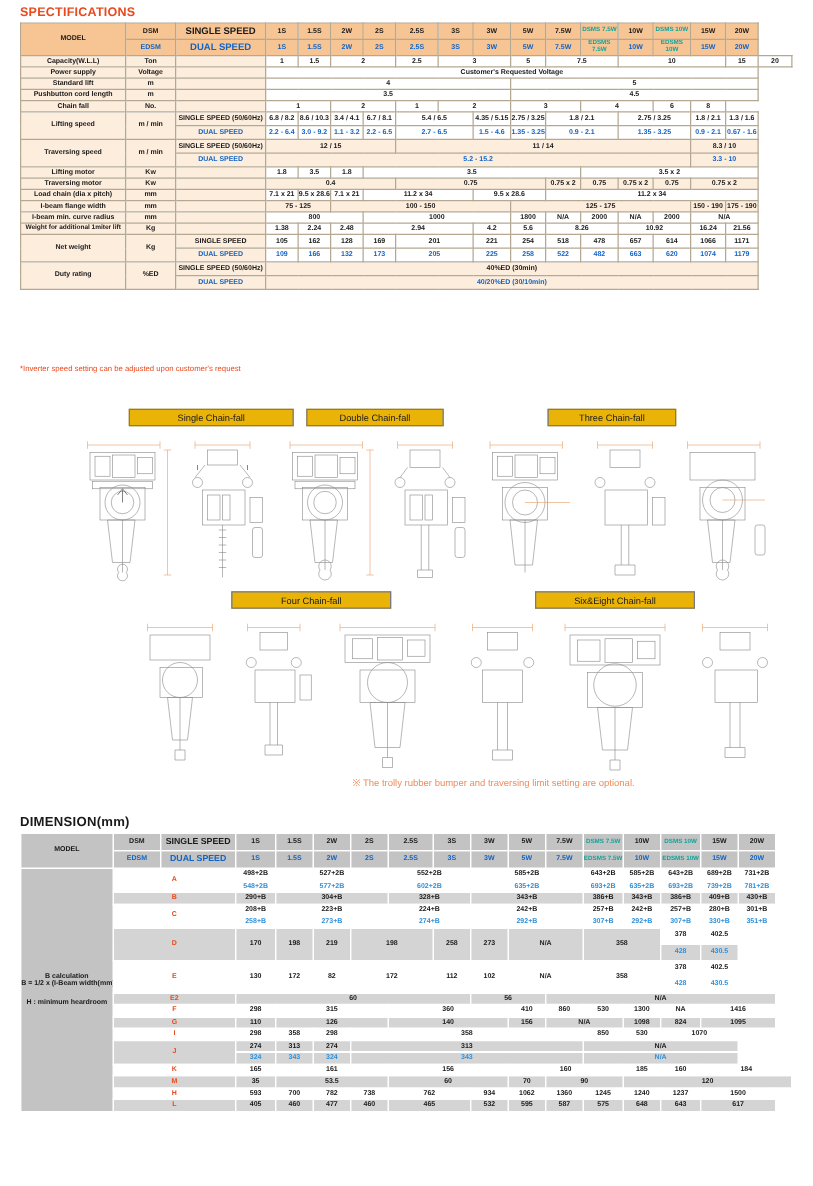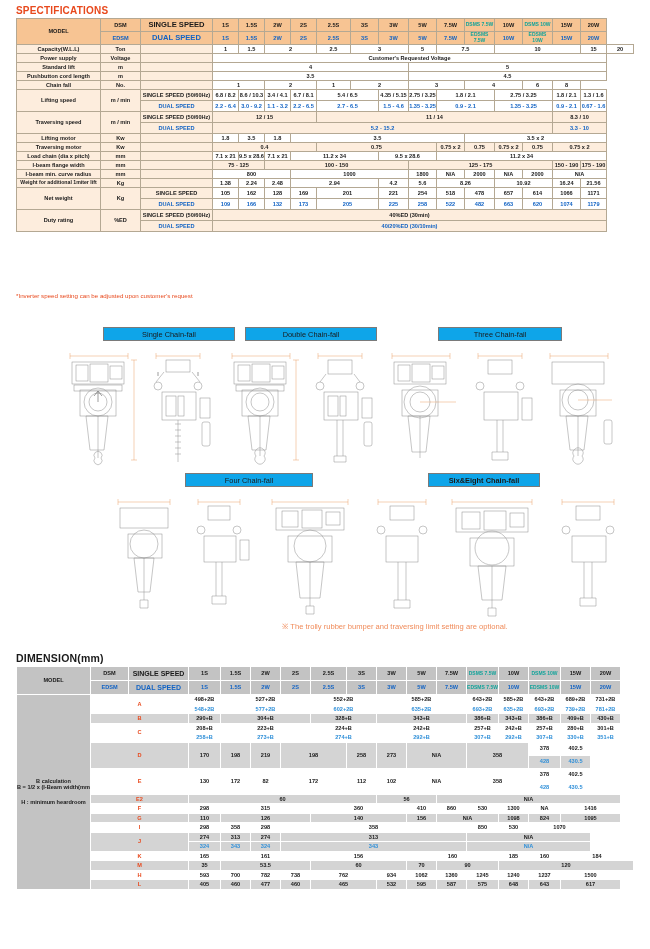--- a/index.html
+++ b/index.html
@@ -99,21 +99,21 @@
   .sp-r2 { height: 9px; }
 
   
   #diagram-zone {
     position: absolute; left: 0; top: 310px;
     width: 650px; height: 330px;
   }
   .dg-cap {
     position: absolute;
     border: 1px solid #7a7a7a;
-    background: #0ea5e9;
+    background: #eab308;
     font-size: 7.4px;
     color: #1a1a1a;
     text-align: center;
     line-height: 13px;
     height: 14px;
   }
   .dg-box { position: absolute; }
 
   
   #dim-wrap {
@@ -436,24 +436,24 @@
         </tr>
       </tbody>
     </table>
   </div>
 
   <div id="spec-note">*Inverter speed setting can be adjusted upon customer's request</div>
 
   <div id="diagram-zone">
 
     <div class="dg-cap" style="left:103px; top:17px; width:132px;">Single Chain-fall</div>
-    <div class="dg-cap" style="left:245px; top:17px; width:132px;">Double Chain-fall</div>
-    <div class="dg-cap" style="left:438px; top:17px; width:124px;">Three Chain-fall</div>
+    <div class="dg-cap" style="left:245px; top:17px; width:110px;">Double Chain-fall</div>
+    <div class="dg-cap" style="left:438px; top:17px; width:103px;">Three Chain-fall</div>
     <div class="dg-cap" style="left:185px; top:163px; width:128px;">Four Chain-fall</div>
-    <div class="dg-cap" style="left:428px; top:163px; width:112px;font-weight:bold;">Six&amp;Eight Chain-fall</div>
+    <div class="dg-cap" style="left:428px; top:163px; width:128px;">Six&amp;Eight Chain-fall</div>
 
     <svg class="dg-box" style="left:60px; top:34px;" width="580" height="128" viewBox="0 0 580 128">
       <g stroke="#8c8c8c" stroke-width="0.5" fill="none">
 
         <g transform="translate(8,6)">
           <path d="M2 6 h58 M2 3 v6 M60 3 v6" stroke="#e8a06a"></path>
           <rect x="4" y="12" width="52" height="22"></rect>
           <rect x="8" y="15" width="12" height="16"></rect>
           <rect x="22" y="14" width="18" height="18"></rect>
           <rect x="42" y="16" width="12" height="13"></rect>

